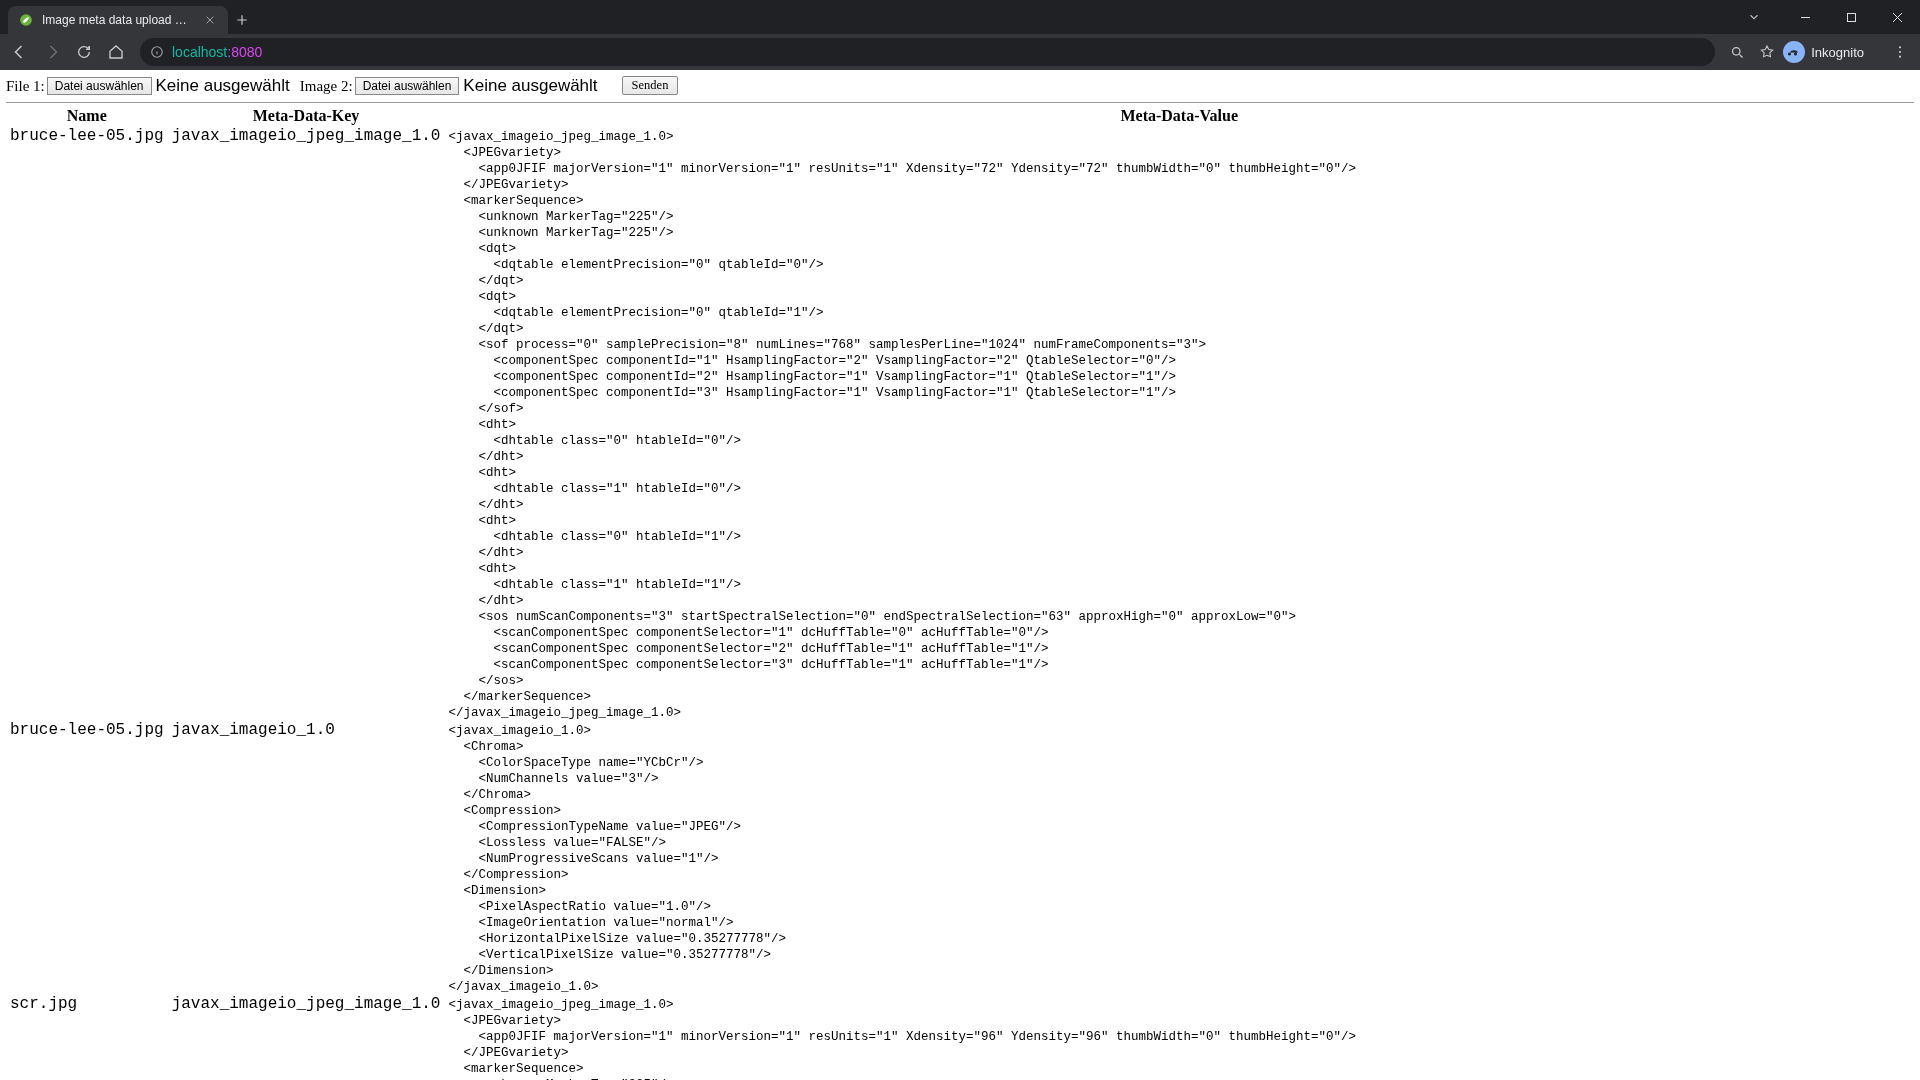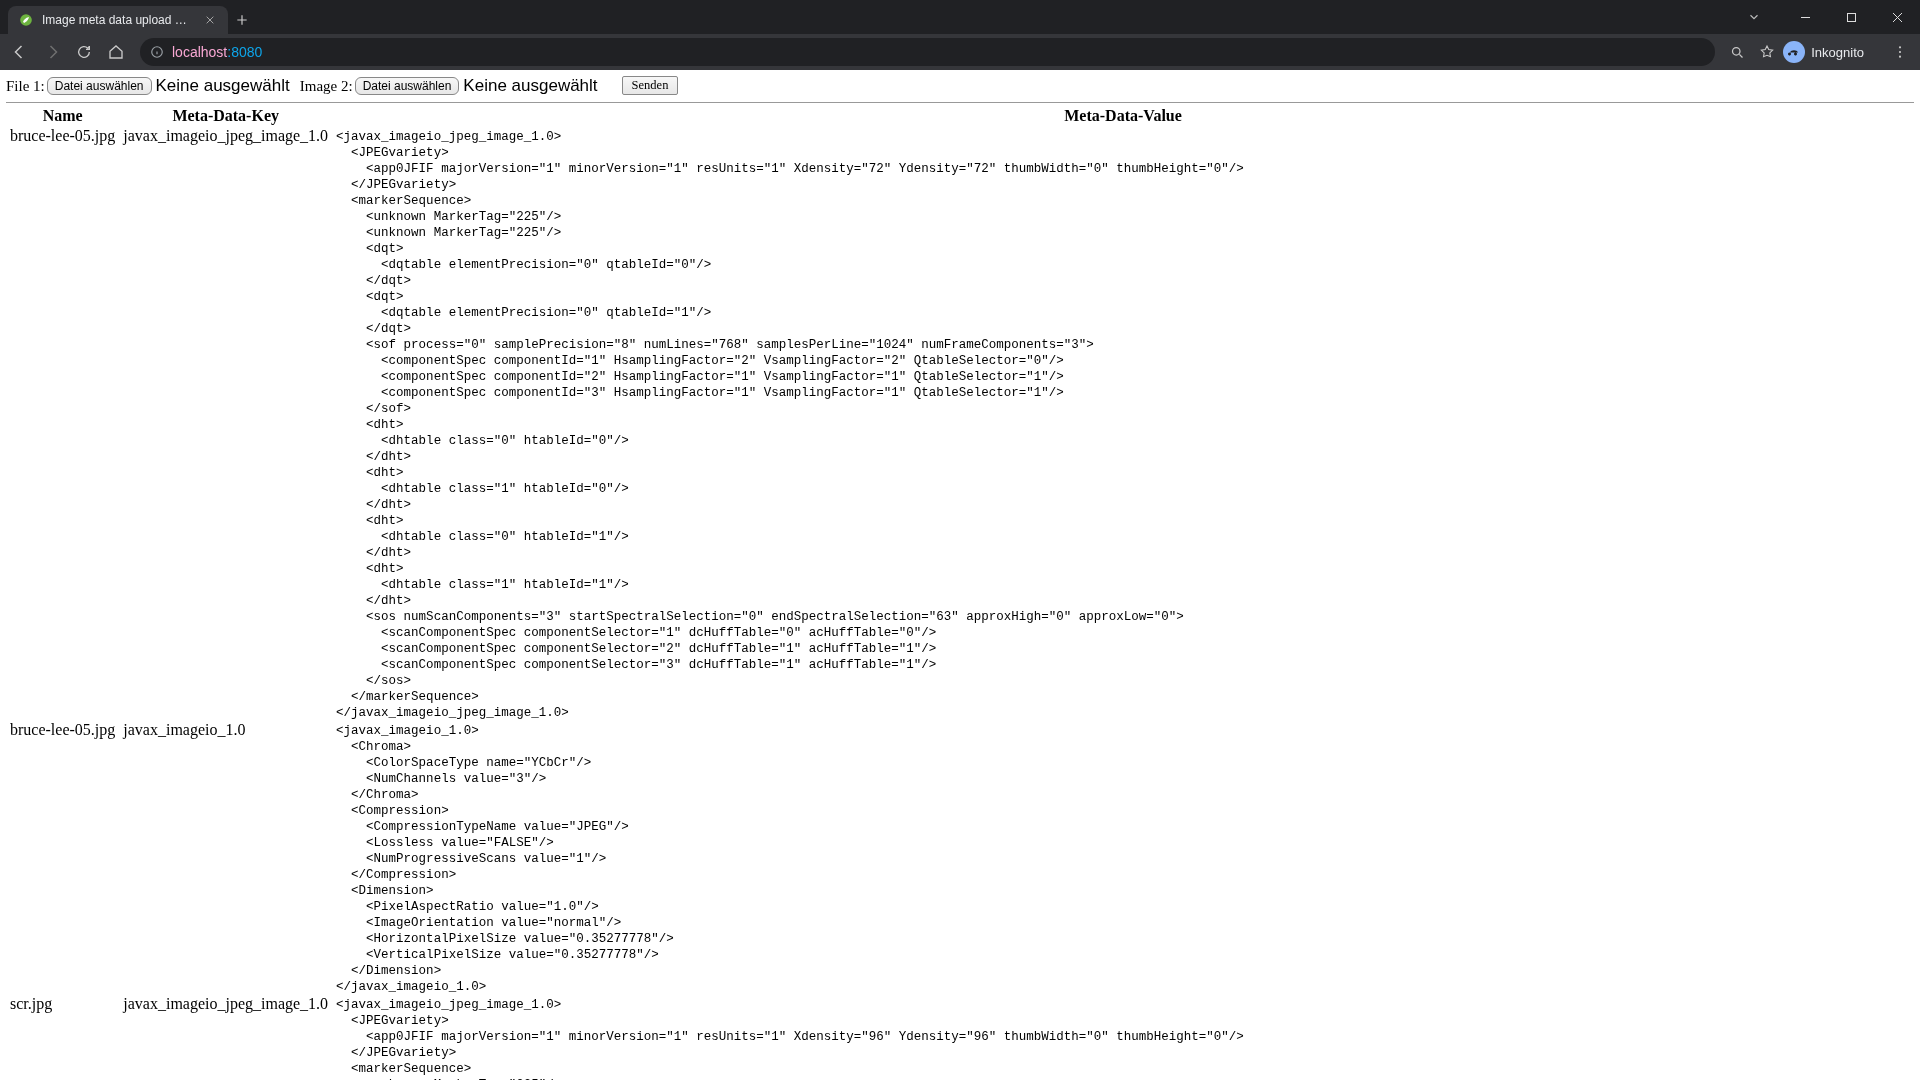--- a/index.html
+++ b/index.html
@@ -80,22 +80,22 @@
     background:#202124;
     border-radius:14px;
     display:flex;
     align-items:center;
     padding:0 10px;
     gap:8px;
     color:#e8eaed;
     font-size:14px;
     margin: 0 4px 0 6px;
   }
-  .omnibox .domain { color:#f9a8d4; }
-  .omnibox .port { color:#0ea5e9; }
+  .omnibox .domain { color:#14b8a6; }
+  .omnibox .port { color:#d946ef; }
   .right-icons { display:flex;align-items:center;gap:2px; }
   .avatar {
     width:22px;height:22px;border-radius:50%;
     background:#8ab4f8;
     display:inline-flex;align-items:center;justify-content:center;
     margin-right:4px;
   }
   .avatar svg { width:12px;height:12px; fill:#202124;}
   .profile-label { color:#e8eaed; font-size:13px; margin-right:20px; }
 
@@ -113,21 +113,21 @@
     flex-wrap:wrap;
     font-size:15px;
   }
   .file-group { display:inline-flex; align-items:center; gap:2px; }
   .file-btn {
     font-family: Arial, sans-serif;
     font-size:12px;
     border:1px solid #888;
     background:linear-gradient(#f7f7f7,#e7e7e7);
     padding:1px 7px;
-    border-radius:6px;
+    border-radius:0;
   }
   .file-status {
     font-family: Arial, sans-serif;
     font-size:17px;
     color:#000;
     margin-left:2px;
   }
   .submit-btn {
     font-family: Liberation Serif, serif;
     font-size:12.5px;
@@ -147,21 +147,21 @@
   table.meta th {
     font-weight:bold;
     text-align:center;
     padding:2px 8px;
     vertical-align:top;
     font-family:"Times New Roman", serif;
   }
   table.meta td {
     vertical-align:top;
     padding:0 4px;
-    font-family:Liberation Serif, serif;
+    font-family:Liberation Mono, monospace;
     white-space:nowrap;
   }
   table.meta td.val {
     font-family:Liberation Mono, monospace;
     font-size:12.5px;
     white-space:pre;
     line-height:1.28;
     padding-top:2px;
   }
   .col-name { width:66px; }

